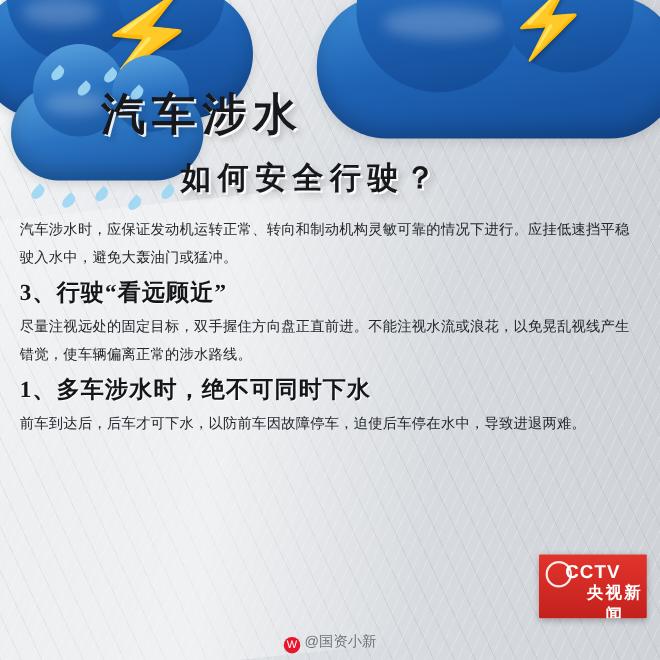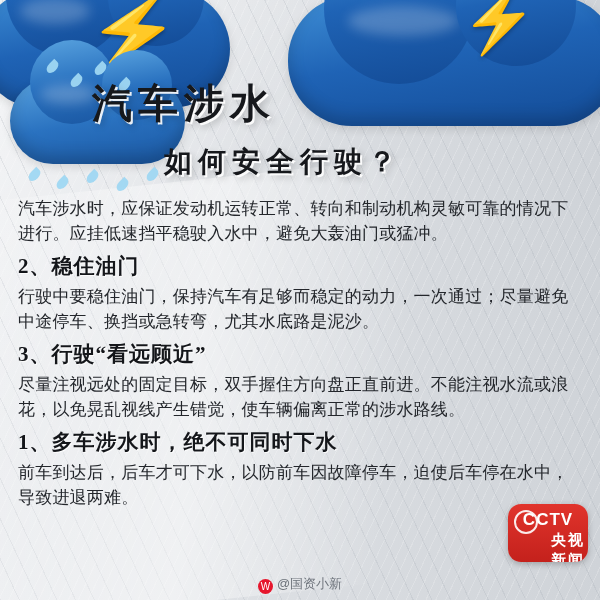--- a/index.html
+++ b/index.html
@@ -174,35 +174,35 @@
     font-family: "Liberation Serif", "DejaVu Serif", serif;
     font-size: 21px;
     font-weight: bold;
     color: #14161a;
     letter-spacing: 1px;
     margin: 6px 0 4px 0;
     text-shadow: 1px 1px 0 rgba(255,255,255,.8);
   }
   .sec-body {
     font-family: Liberation Serif, serif;
-    font-size: 17px;
+    font-size: 13px;
     line-height: 25px;
     color: #23262b;
     letter-spacing: .2px;
   }
 
   
   #cctv-logo {
     position: absolute;
     right: 12px;
     bottom: 38px;
-    width: 80px;
+    width: 98px;
     height: 58px;
     background: linear-gradient(180deg, #e1342c 0%, #c4211c 100%);
-    border-radius: 13px;
+    border-radius: 1px;
     color: #fff;
     text-align: center;
     box-shadow: 0 2px 6px rgba(0,0,0,.25);
     overflow: hidden;
   }
   #cctv-mark {
     font-family: "Liberation Sans", sans-serif;
     font-weight: bold;
     font-size: 17px;
     letter-spacing: 1px;
@@ -285,24 +285,20 @@
     <div class="title-line" id="title-line1">汽车涉水</div>
     <div class="title-line" id="title-line2">如何安全行驶？</div>
   </div>
 
   <div id="content">
 
     <div class="section">
       <div class="sec-body">汽车涉水时，应保证发动机运转正常、转向和制动机构灵敏可靠的情况下进行。应挂低速挡平稳驶入水中，避免大轰油门或猛冲。</div>
     </div>
 
-    <div class="section">
-      <div class="sec-head">2、稳住油门</div>
-      <div class="sec-body">行驶中要稳住油门，保持汽车有足够而稳定的动力，一次通过；尽量避免中途停车、换挡或急转弯，尤其水底路是泥沙。</div>
-    </div>
 
     <div class="section">
       <div class="sec-head">3、行驶“看远顾近”</div>
       <div class="sec-body">尽量注视远处的固定目标，双手握住方向盘正直前进。不能注视水流或浪花，以免晃乱视线产生错觉，使车辆偏离正常的涉水路线。</div>
     </div>
 
     <div class="section">
       <div class="sec-head">1、多车涉水时，绝不可同时下水</div>
       <div class="sec-body">前车到达后，后车才可下水，以防前车因故障停车，迫使后车停在水中，导致进退两难。</div>
     </div>

